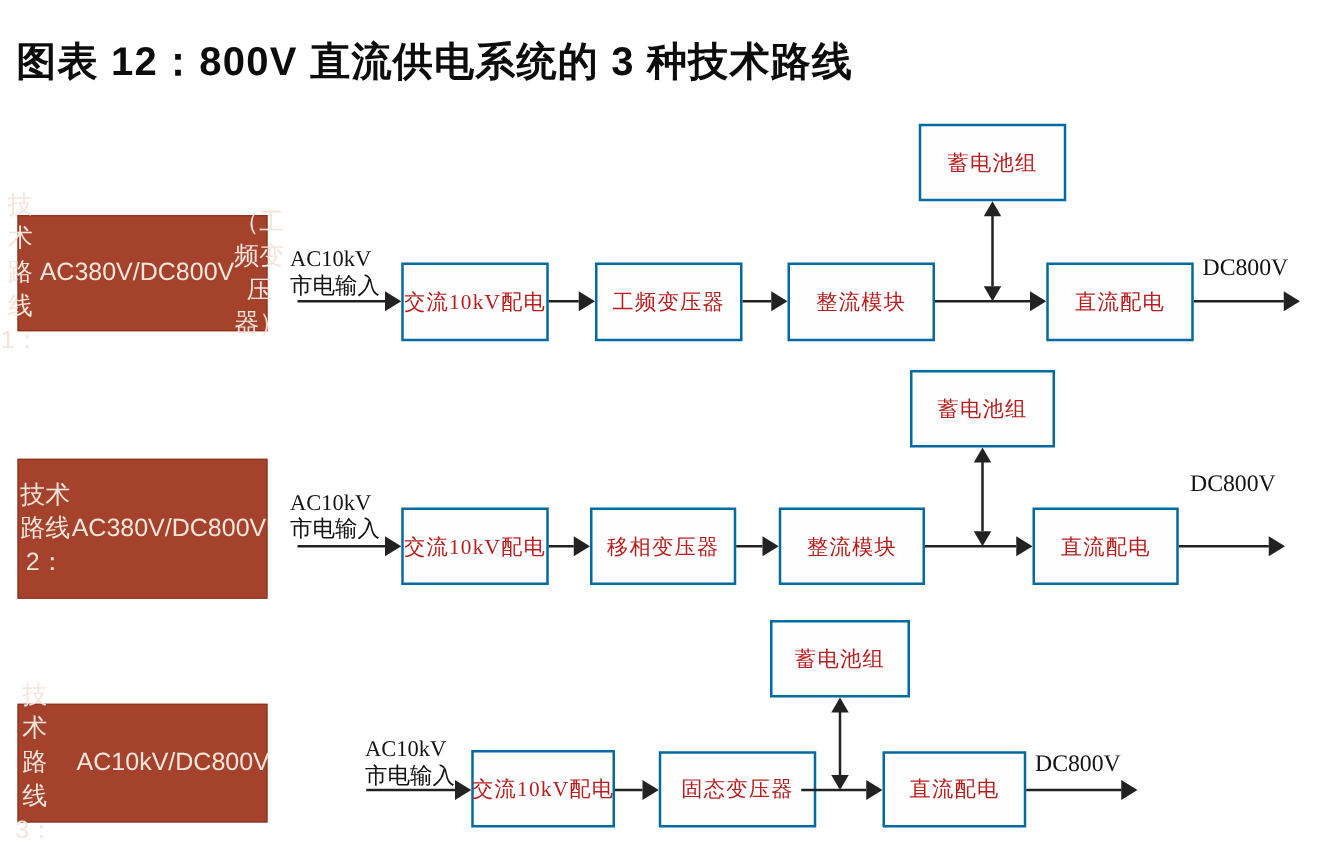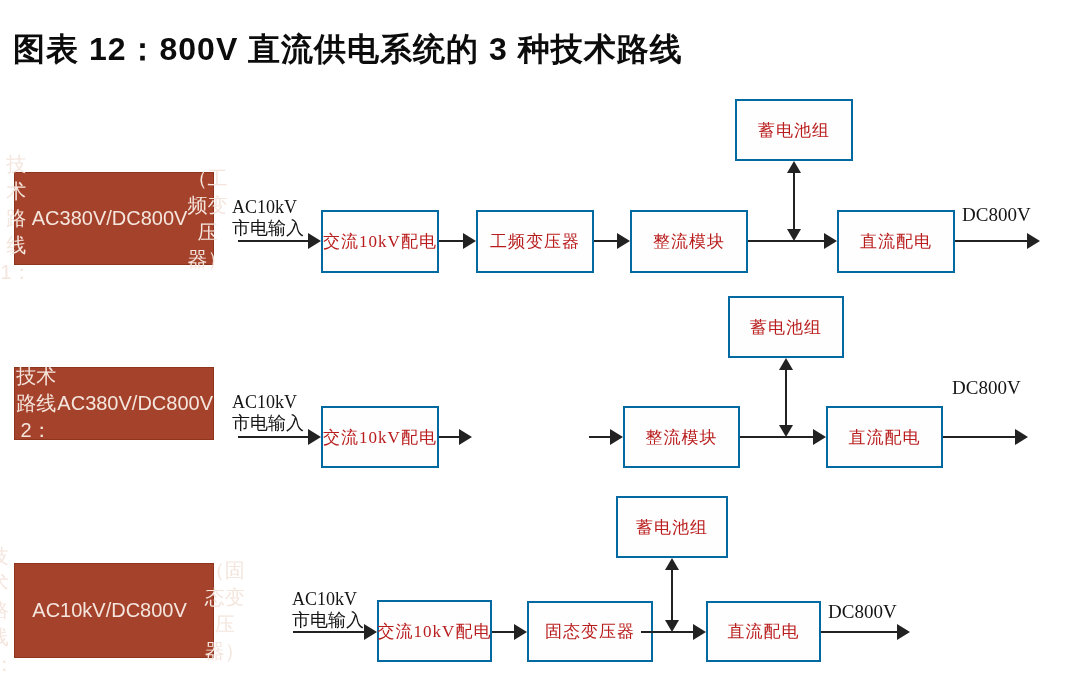--- a/index.html
+++ b/index.html
@@ -86,57 +86,57 @@
   <div class="flow-box" style="left:735px;top:99px;width:118px;height:62px;">蓄电池组</div>
   <div class="ar-u" style="left:787px;top:161px;"></div>
   <div class="vline" style="left:793px;top:172px;height:57px;"></div>
   <div class="ar-d" style="left:787px;top:229px;"></div>
 
   <div class="flow-box" style="left:837px;top:210px;width:118px;height:63px;">直流配电</div>
   <div class="hline" style="left:955px;top:240px;width:72px;"></div>
   <div class="ar-r" style="left:1027px;top:233px;"></div>
   <div class="dc-label" style="left:962px;top:204px;">DC800V</div>
 
-  <div class="route-box" style="left:14px;top:367px;height:73px;">
+  <div class="route-box" style="left:14px;top:367px;height:112px;">
     <div>技术路线2：</div>
     <div>AC380V/DC800V</div>
   </div>
 
   <div class="io-label" style="left:232px;top:392px;width:88px;">
     <div>AC10kV</div>
     <div>市电输入</div>
   </div>
   <div class="hline" style="left:238px;top:436px;width:70px;"></div>
   <div class="ar-r" style="left:308px;top:429px;"></div>
 
   <div class="flow-box" style="left:321px;top:406px;width:118px;height:62px;">交流10kV配电</div>
   <div class="hline" style="left:439px;top:436px;width:20px;"></div>
   <div class="ar-r" style="left:459px;top:429px;"></div>
 
+  <div class="flow-box" style="left:472px;top:406px;width:117px;height:62px;">移相变压器</div>
   <div class="hline" style="left:589px;top:436px;width:21px;"></div>
   <div class="ar-r" style="left:610px;top:429px;"></div>
 
   <div class="flow-box" style="left:623px;top:406px;width:117px;height:62px;">整流模块</div>
   <div class="hline" style="left:740px;top:436px;width:73px;"></div>
   <div class="ar-r" style="left:813px;top:429px;"></div>
 
   <div class="flow-box" style="left:728px;top:296px;width:116px;height:62px;">蓄电池组</div>
   <div class="ar-u" style="left:779px;top:358px;"></div>
   <div class="vline" style="left:785px;top:369px;height:56px;"></div>
   <div class="ar-d" style="left:779px;top:425px;"></div>
 
   <div class="flow-box" style="left:826px;top:406px;width:117px;height:62px;">直流配电</div>
   <div class="hline" style="left:943px;top:436px;width:72px;"></div>
   <div class="ar-r" style="left:1015px;top:429px;"></div>
   <div class="dc-label" style="left:952px;top:377px;">DC800V</div>
 
   <div class="route-box" style="left:14px;top:563px;height:95px;gap:18px;">
     <div>技术路线3：</div>
     <div>AC10kV/DC800V</div>
-    <div>（固态变压器）</div>
   </div>
 
   <div class="io-label" style="left:292px;top:589px;width:88px;">
     <div>AC10kV</div>
     <div>市电输入</div>
   </div>
   <div class="hline" style="left:293px;top:631px;width:71px;"></div>
   <div class="ar-r" style="left:364px;top:624px;"></div>
 
   <div class="flow-box" style="left:377px;top:600px;width:115px;height:62px;">交流10kV配电</div>

